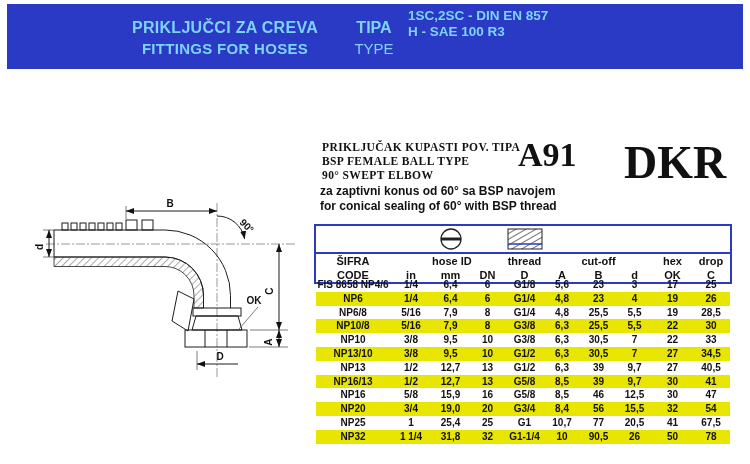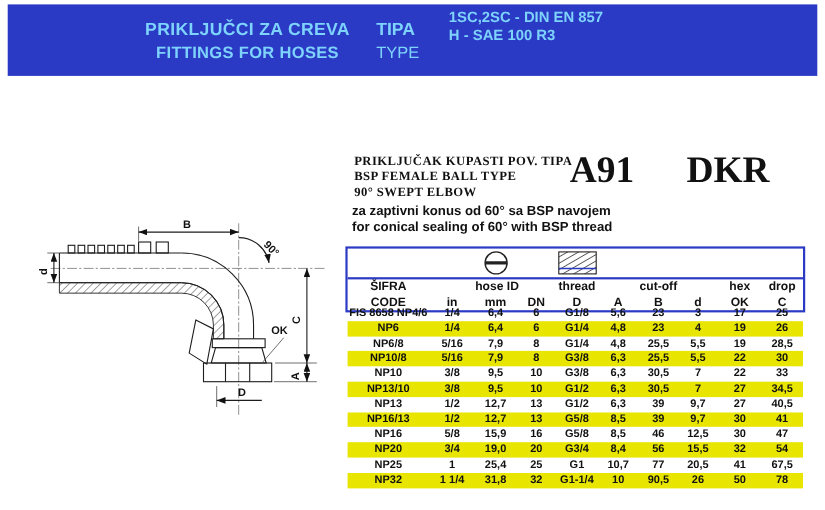--- a/index.html
+++ b/index.html
@@ -9,30 +9,30 @@
   }
   html,body{margin:0;padding:0;background:#ffffff;}
   #page{position:relative;width:750px;height:464px;background:#ffffff;overflow:hidden;
         font-family:"Liberation Sans",sans-serif;color:var(--ink);}
 
   
   #banner{position:absolute;left:7px;top:4px;width:736px;height:65px;background:var(--blue);color:#7dd3fc;}
   .b-title{position:absolute;left:118px;top:13px;width:200px;text-align:center;line-height:21px;}
   .b-title .l1{font-size:16px;font-weight:bold;letter-spacing:.3px;}
   .b-title .l2{font-size:15px;font-weight:bold;letter-spacing:.3px;}
-  .b-type{position:absolute;left:335px;top:13px;width:64px;text-align:left;line-height:21px;}
+  .b-type{position:absolute;left:335px;top:13px;width:64px;text-align:center;line-height:21px;}
   .b-type .l1{font-size:16px;font-weight:bold;}
   .b-type .l2{font-size:15px;font-weight:normal;}
   .b-standards{position:absolute;left:401px;top:4px;line-height:15.6px;font-size:13.5px;font-weight:bold;white-space:nowrap;}
 
   
   .pname{position:absolute;left:322px;top:140px;font-family:"Liberation Serif",serif;
          font-weight:bold;font-size:11.5px;line-height:14px;letter-spacing:.4px;}
   .pcode{position:absolute;left:518px;top:136px;font-family:"Liberation Serif",serif;font-weight:bold;font-size:34px;}
-  .pseries{position:absolute;left:624px;top:136px;font-family:"Liberation Serif",serif;font-weight:bold;font-size:34px;}
+  .pseries{position:absolute;left:624px;top:136px;font-family:"Liberation Serif",serif;font-weight:bold;font-size:46px;}
   .pdesc{position:absolute;left:320px;top:184px;font-weight:bold;font-size:12px;line-height:14.5px;}
 
   
   .tgrid{display:grid;grid-template-columns:74px 42px 37px 37px 37px 38px 35px 37px 39px 38px;}
   #thead{position:absolute;left:314px;top:224px;width:414px;border:2px solid var(--blue);
          background:#ffffff;box-sizing:content-box;}
   .symrow{height:26px;border-bottom:2px solid var(--blue);align-items:center;}
   .symrow .sym{justify-self:center;line-height:0;}
   .grow{height:13px;align-items:end;}
   .crow{height:15px;align-items:center;}

